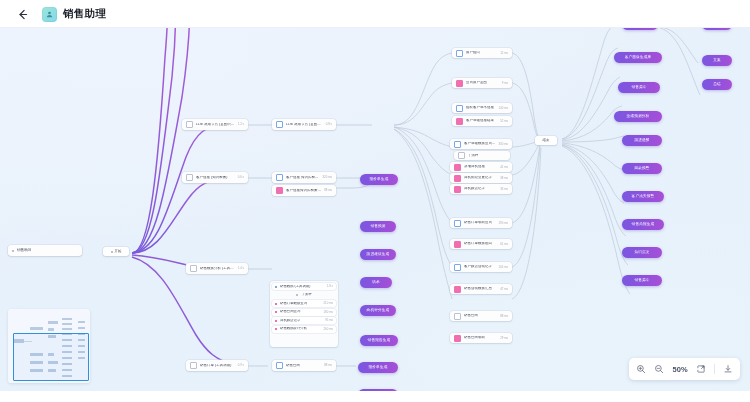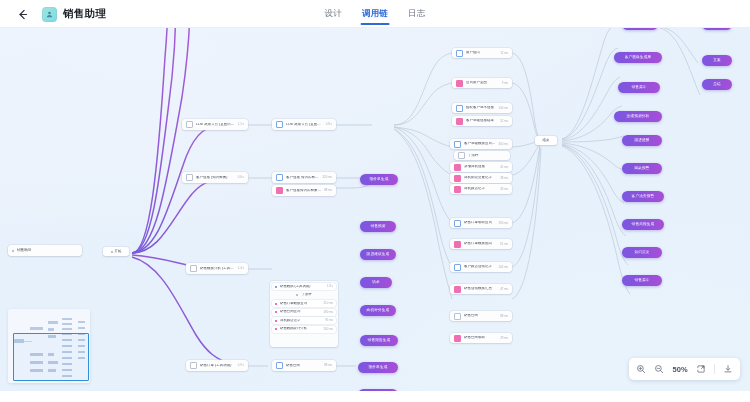--- a/index.html
+++ b/index.html
@@ -155,25 +155,20 @@
       </svg>
     </div>
     <div class="title-wrap">
       <div class="avatar">
         <svg width="9" height="9" viewBox="0 0 16 16" aria-hidden="true">
           <circle cx="8" cy="5.3" r="2.4" fill="#2f7f82" opacity=".85"></circle>
           <path d="M3.2 13c0-2.6 2.2-4.2 4.8-4.2s4.8 1.6 4.8 4.2z" fill="#2f7f82" opacity=".85"></path>
         </svg>
       </div>
       <div class="app-title">销售助理</div>
-    </div>
-    <div class="tabs">
-      <div class="tab">设计</div>
-      <div class="tab active">调用链</div>
-      <div class="tab">日志</div>
     </div>
   </div>
   <div class="header-sep"></div>
 
   <div class="canvas">
 
     <svg class="edges" viewBox="0 0 750 374" aria-hidden="true">
       <defs>
         <linearGradient id="gp" x1="0" y1="1" x2="1" y2="0">
           <stop offset="0%" stop-color="#6f4fd8"></stop>

